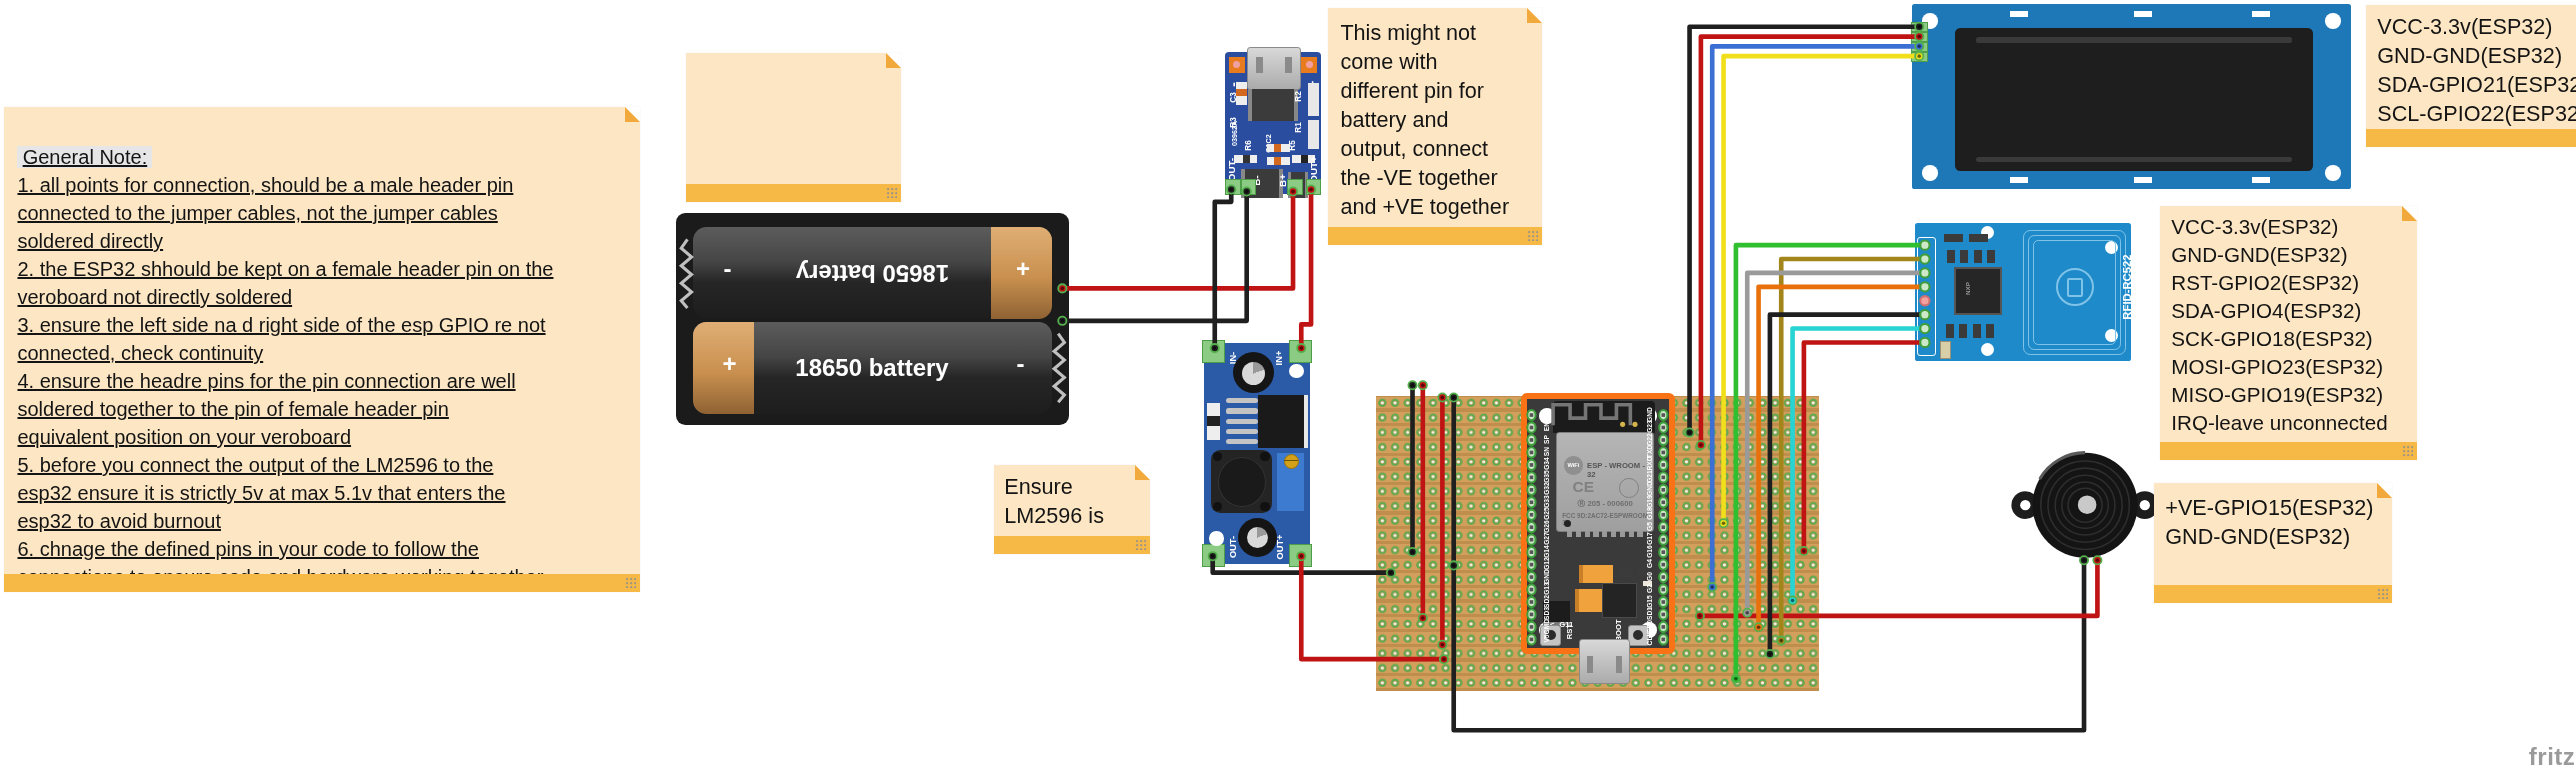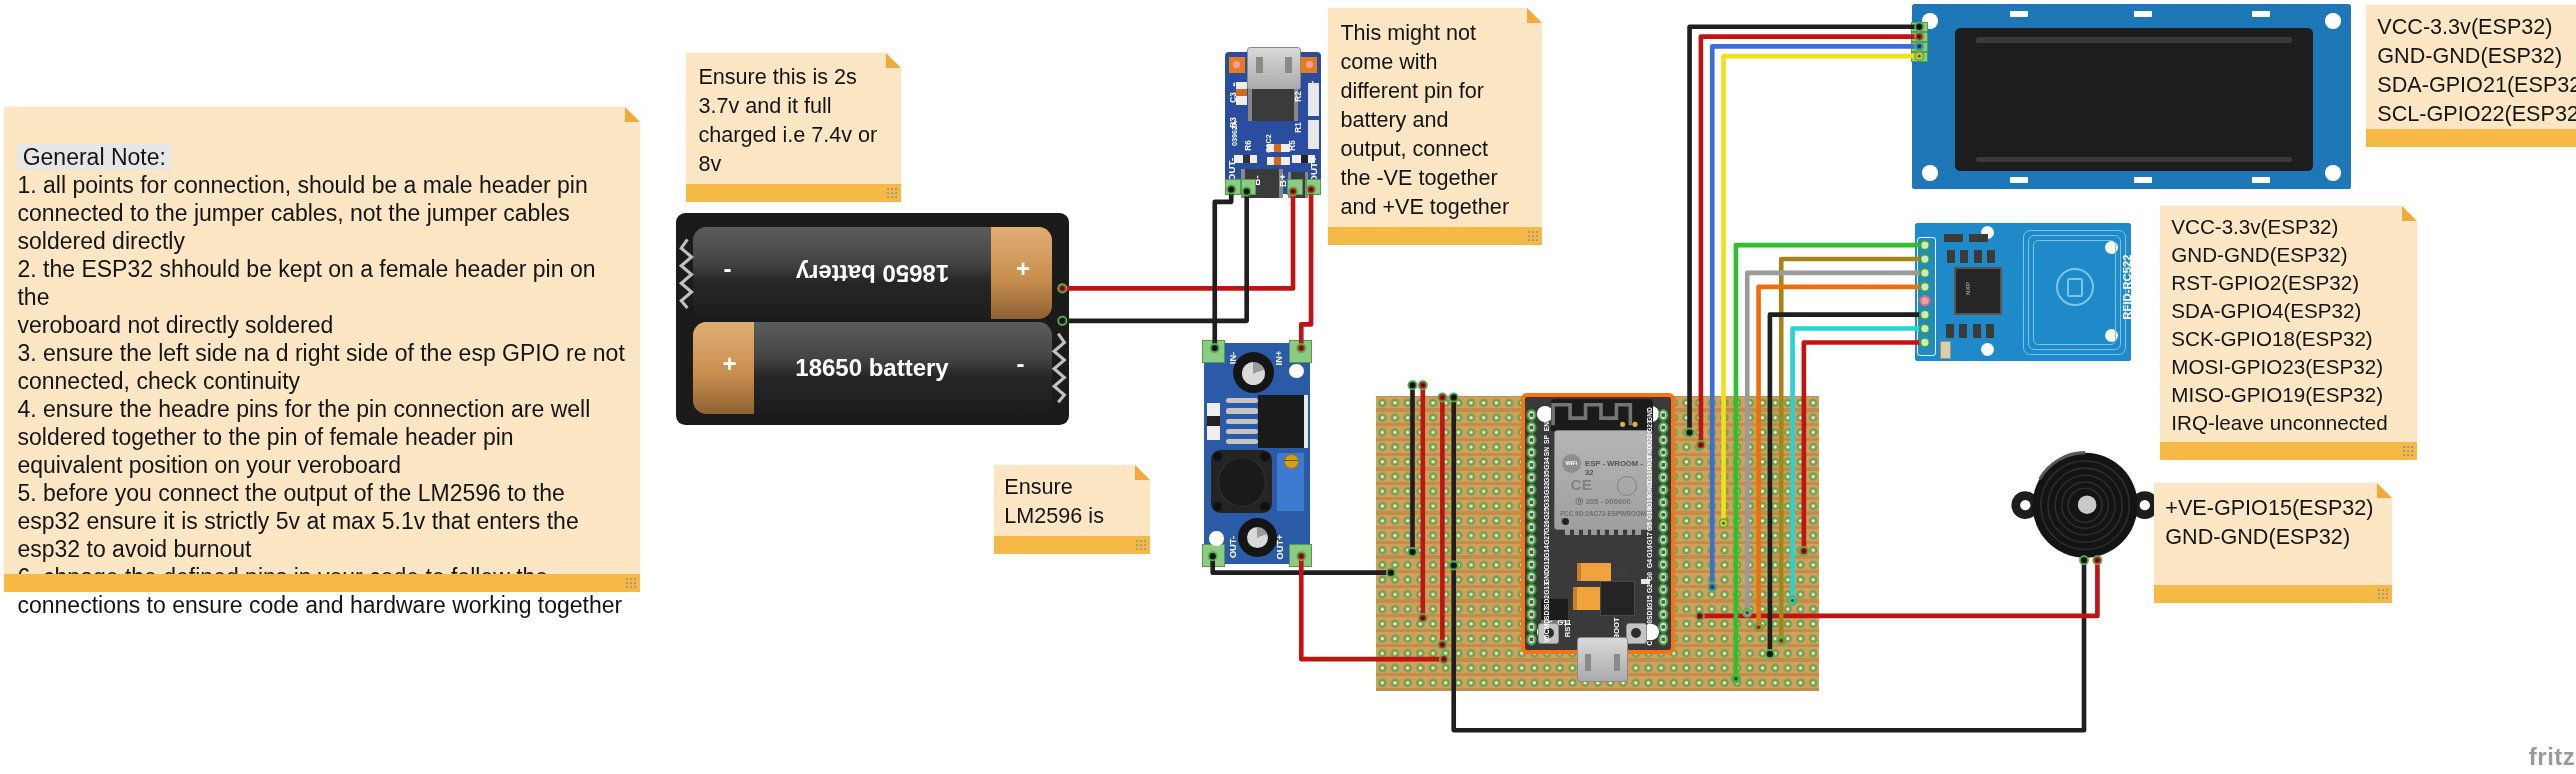--- a/index.html
+++ b/index.html
@@ -34,21 +34,21 @@
   
   .pcb-blue{background:#2A4DA0;border-radius:4.1px;}
   .pcb-reg{background:#2B5AA6;border-radius:3.1px;}
   .pcb-rfid{background:#1F8AC9;border-radius:2.6px;}
   .pcb-lcd{background:#1E78B8;border-radius:2.6px;}
   .hole-w{position:absolute;background:#fff;border-radius:50%;}
   .pad-green{position:absolute;background:#8CCB84;border:1.5px solid #4E9E49;box-sizing:border-box;}
   .smd{position:absolute;background:#3b3b3b;}
   .smd-w{position:absolute;background:#e8e8e8;}
   
-  .esp{background:#3A3A3A;border-radius:6.2px;border:4px solid #f97316;box-sizing:border-box;}
+  .esp{background:#3A3A3A;border-radius:6.2px;border:6px solid #f97316;box-sizing:border-box;}
   .shield{position:absolute;background:linear-gradient(180deg,#B5B5B5,#9F9F9F);border:1px solid #7F7F7F;border-radius:3.1px;}
   .ant{position:absolute;background:#1B1B1B;border-radius:4.1px 4.1px 0 0;}
   .btn{position:absolute;width:20.6px;height:20.6px;background:#C4C4C4;border-radius:3.1px;border:1px solid #8e8e8e;box-sizing:border-box;}
   .btn i{position:absolute;left:50%;top:50%;width:10.3px;height:10.3px;margin:-5.2px 0 0 -5.2px;background:#2c2c2c;border-radius:50%;}
   .usb{position:absolute;background:linear-gradient(180deg,#D8D8D8,#ABABAB);border:1px solid #8a8a8a;border-radius:3.1px;}
   .pin-label{position:absolute;z-index:32;color:#ffffff;font-weight:bold;font-size:6.7px;text-align:center;transform:rotate(-90deg);}
   
   .bezel{position:absolute;background:#1E1E1E;border-radius:5.2px;}
   .lcdscreen{position:absolute;background:#2A52A4;border-radius:4.1px;box-shadow:inset 0 0 0 2.1px #1d3c80;
      color:#D9E2F2;font-family:"DejaVu Sans Mono",monospace;font-weight:bold;font-size:30px;letter-spacing:2.6px;
@@ -254,21 +254,21 @@
       <i class="abs" style="left:4.1px;top:4.1px;right:4.1px;bottom:4.1px;border:1.5px solid #7FC4E8;border-radius:6.2px;"></i>
       <i class="abs" style="left:9.3px;top:9.3px;right:9.3px;bottom:9.3px;border:1.5px solid #7FC4E8;border-radius:5.2px;"></i>
       <i class="abs" style="left:32px;top:37px;width:34px;height:34px;border:2.1px solid #7FC4E8;border-radius:50%;"></i>
       <i class="abs" style="left:43px;top:47px;width:12.4px;height:14.4px;border:2.1px solid #7FC4E8;border-radius:2.1px;"></i>
     </div>
     <div class="vtext" style="left:171px;top:58px;width:82px;font-size:11.3px;">RFID-RC522</div>
     <div class="abs" style="left:0;top:0;width:0;height:0;"></div>
   </div>
 
   <div class="note" style="left:4.1px;top:107px;width:636px;height:485px;">
-    <div class="note-text" style="left:13.4px;top:8.2px;right:13.4px;font-size:23px;line-height:28px;">
+    <div class="note-text" style="left:13.4px;top:8.2px;right:13.4px;font-size:20px;line-height:28px;text-decoration:underline;">
       <div><span class="hl">General Note:</span></div><span>1. all points for connection, should be a male header pin
 connected to the jumper cables, not the jumper cables
 soldered directly
 2. the ESP32 shhould be kept on a female header pin on the
 veroboard not directly soldered
 3. ensure the left side na d right side of the esp GPIO re not
 connected, check continuity
 4. ensure the headre pins for the pin connection are well
 soldered together to the pin of female header pin
 equivalent position on your veroboard
@@ -281,24 +281,20 @@
     <div class="fold">
         <i class="fw"></i>
         <i class="fo"></i>
       </div>
     <div class="bar">
         <div class="grip"></div>
       </div>
   </div>
 
   <div class="note" style="left:686px;top:53px;width:215px;height:149px;">
-    <div class="note-text" style="left:12.4px;top:9.3px;right:8.2px;">Ensure this is 2s
-3.7v and it full
-charged i.e 7.4v or
-8v</div>
     <div class="fold">
         <i class="fw"></i>
         <i class="fo"></i>
       </div>
     <div class="bar">
         <div class="grip"></div>
       </div>
   </div>
 
   <div class="note" style="left:1328px;top:8.2px;width:214px;height:237px;">

